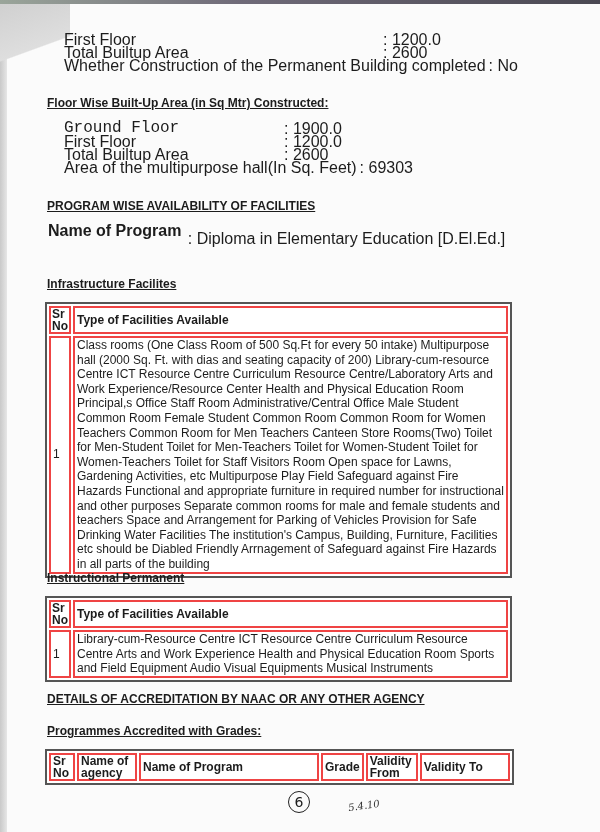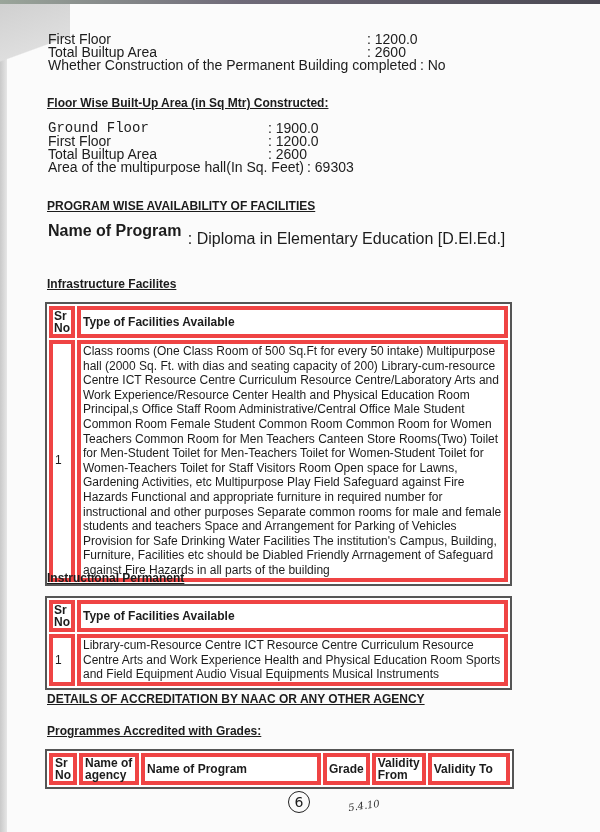--- a/index.html
+++ b/index.html
@@ -17,40 +17,40 @@
     .scan-left {
       position: absolute; left: 0; top: 0; width: 7px; height: 832px;
       background: linear-gradient(90deg, #c9c9c9, #e6e6e6);
     }
     .scan-corner {
       position: absolute; left: 0; top: 0; width: 70px; height: 110px;
       background: linear-gradient(160deg, #cfcfcf 0%, #dedede 45%, rgba(250,250,250,0) 46%);
     }
     .page { position: absolute; left: 0; top: 0; width: 600px; height: 832px; }
 
-    .kv { position: absolute; font-size: 14px; line-height: 13px; }
+    .kv { position: absolute; font-size: 16px; line-height: 13px; margin-left: 16px; }
     .kv .row { display: flex; white-space: nowrap; }
     .kv .k { display: inline-block; }
     .kv .v { display: inline-block; }
 
     .heading {
       position: absolute; font-size: 12px; font-weight: bold;
       text-decoration: underline; white-space: nowrap;
     }
 
     .program-line { position: absolute; left: 48px; top: 226px; font-size: 16px; white-space: nowrap; }
     .program-line .lbl { font-weight: bold; position: relative; top: -4px; }
     .program-line .val { position: relative; top: 4px; margin-left: 2px; }
 
     table.ft {
       position: absolute; border-collapse: separate; border-spacing: 2px;
       border: 2px solid #555; background: #fff; font-size: 12px;
     }
     table.ft td {
-      border: 4px solid #ef4444; padding: 0 2px; vertical-align: middle;
+      border: 2px solid #ef4444; padding: 0 2px; vertical-align: middle;
       line-height: 14.6px;
     }
     table.ft .sr { width: 17px; font-weight: bold; line-height: 12px; padding: 0 1px; }
     table.ft .hd { font-weight: bold; }
     table.ft .num { width: 17px; padding: 0 2px; }
 
     .page-num {
       position: absolute; left: 288px; top: 791px; width: 22px; height: 22px;
       border: 1.5px solid #222; border-radius: 50%; font-size: 14px;
       text-align: center; line-height: 20px; font-family: "DejaVu Sans", sans-serif;

